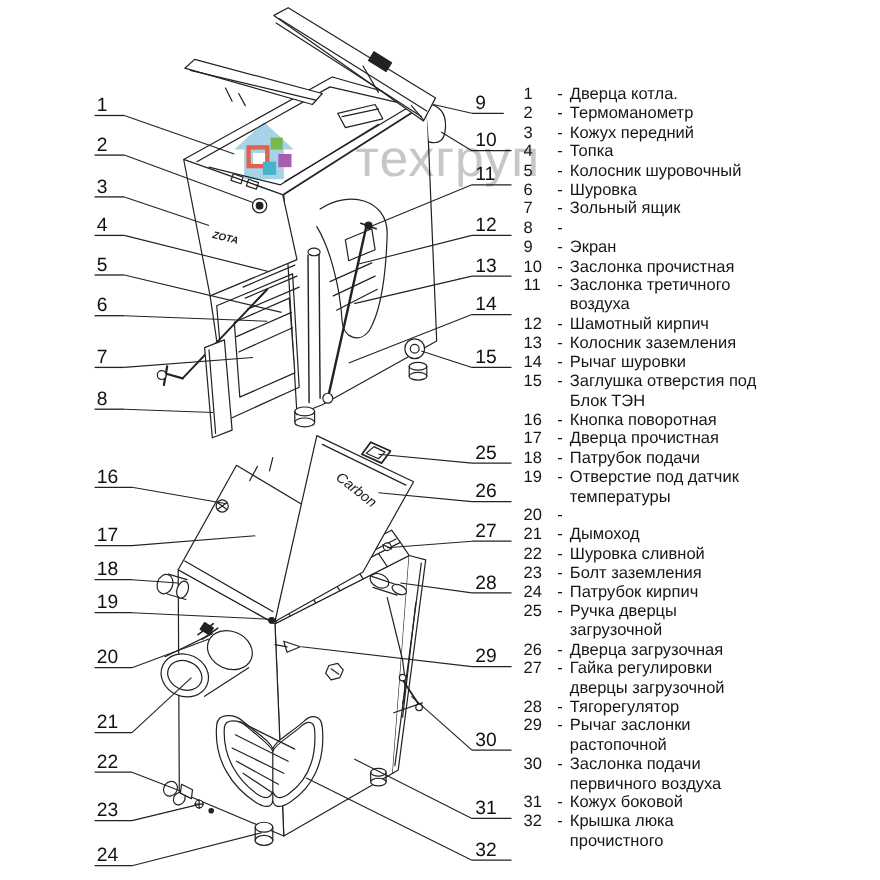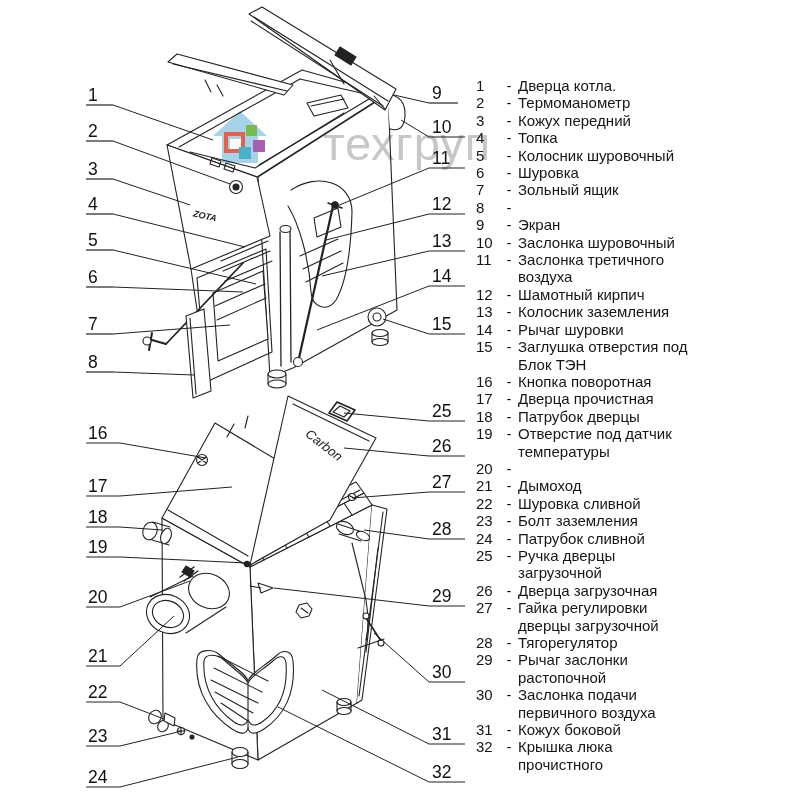--- a/index.html
+++ b/index.html
@@ -365,21 +365,21 @@
 
     <div class="legend-row">
       <span class="legend-num">9</span>
       <span class="legend-dash">-</span>
       <span class="legend-label">Экран</span>
     </div>
 
     <div class="legend-row">
       <span class="legend-num">10</span>
       <span class="legend-dash">-</span>
-      <span class="legend-label">Заслонка шуровочный</span>
+      <span class="legend-label">Заслонка прочистная</span>
     </div>
 
     <div class="legend-row">
       <span class="legend-num">11</span>
       <span class="legend-dash">-</span>
       <span class="legend-label">Заслонка третичного<br>воздуха</span>
     </div>
 
     <div class="legend-row">
       <span class="legend-num">12</span>
@@ -413,21 +413,21 @@
 
     <div class="legend-row">
       <span class="legend-num">17</span>
       <span class="legend-dash">-</span>
       <span class="legend-label">Дверца прочистная</span>
     </div>
 
     <div class="legend-row">
       <span class="legend-num">18</span>
       <span class="legend-dash">-</span>
-      <span class="legend-label">Патрубок дверцы</span>
+      <span class="legend-label">Патрубок подачи</span>
     </div>
 
     <div class="legend-row">
       <span class="legend-num">19</span>
       <span class="legend-dash">-</span>
       <span class="legend-label">Отверстие под датчик<br>температуры</span>
     </div>
 
     <div class="legend-row">
       <span class="legend-num">20</span>
@@ -448,21 +448,21 @@
 
     <div class="legend-row">
       <span class="legend-num">23</span>
       <span class="legend-dash">-</span>
       <span class="legend-label">Болт заземления</span>
     </div>
 
     <div class="legend-row">
       <span class="legend-num">24</span>
       <span class="legend-dash">-</span>
-      <span class="legend-label">Патрубок сливной</span>
+      <span class="legend-label">Патрубок кирпич</span>
     </div>
 
     <div class="legend-row">
       <span class="legend-num">25</span>
       <span class="legend-dash">-</span>
       <span class="legend-label">Ручка дверцы<br>загрузочной</span>
     </div>
 
     <div class="legend-row">
       <span class="legend-num">26</span>

